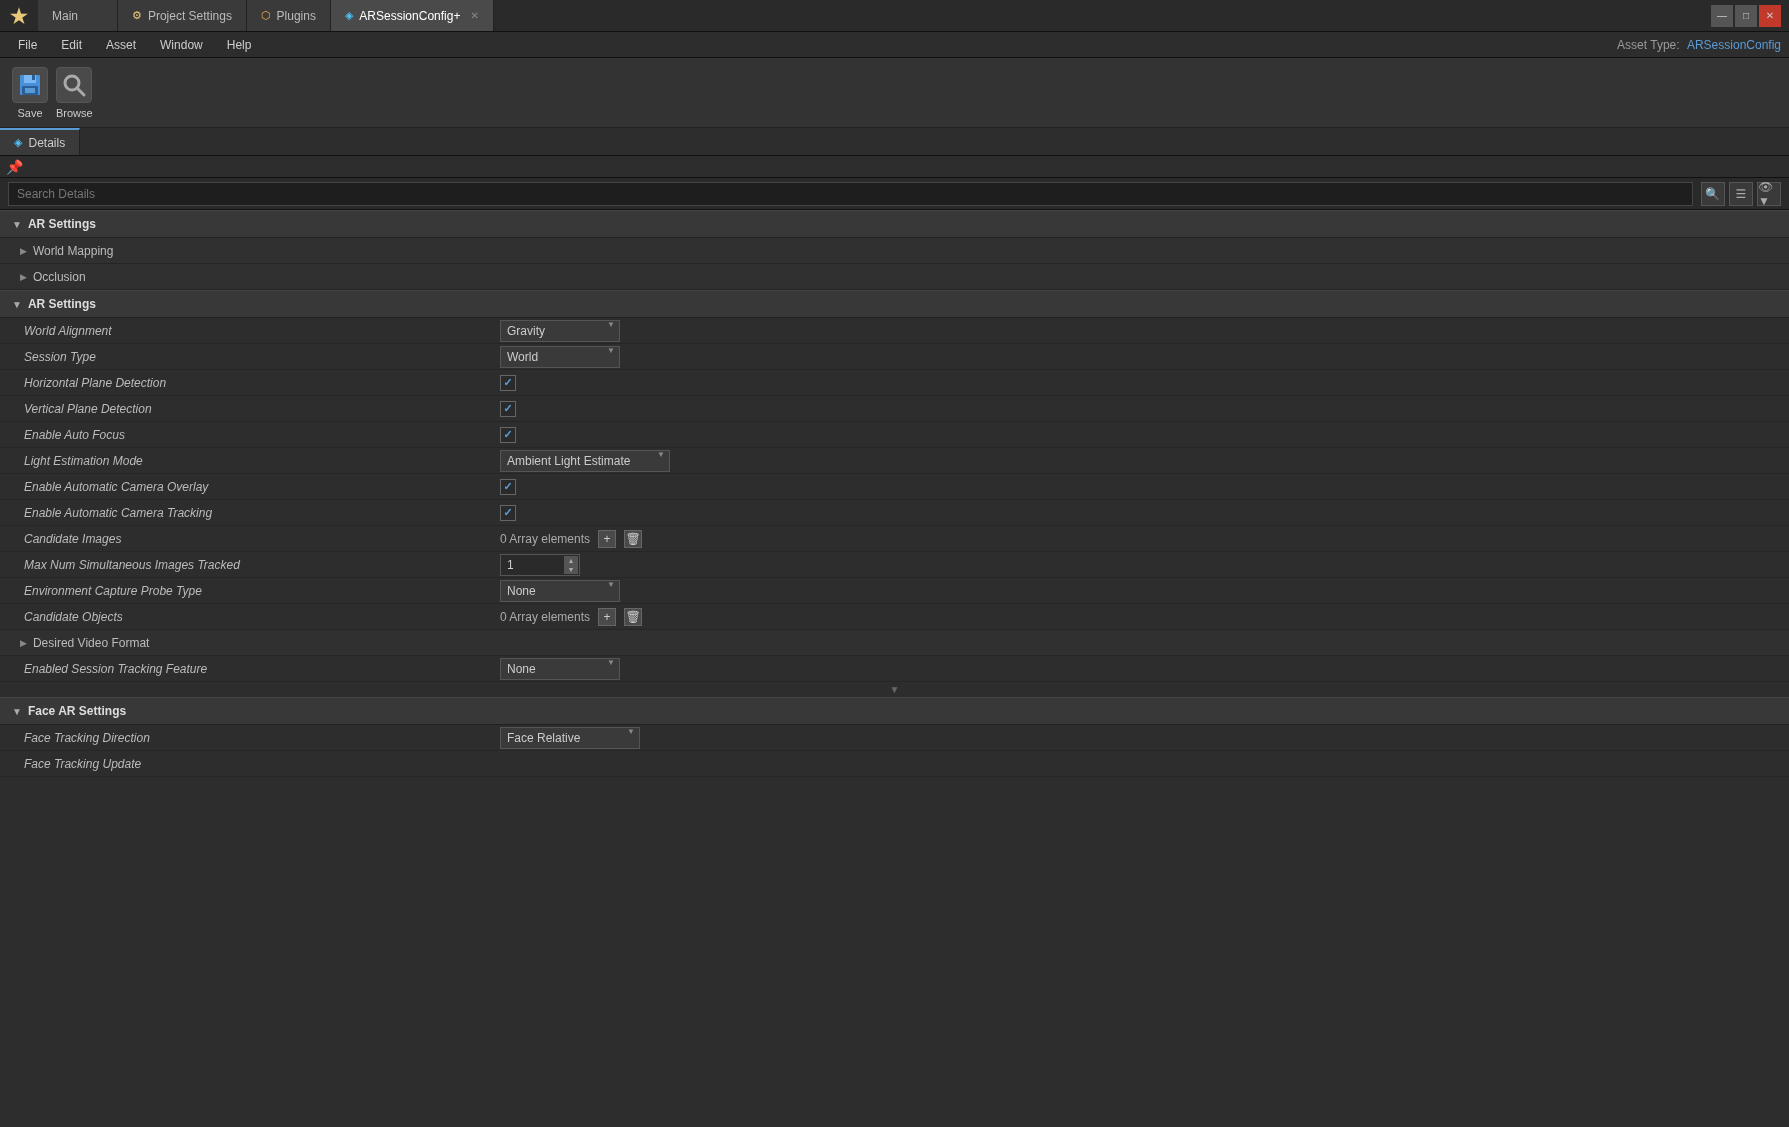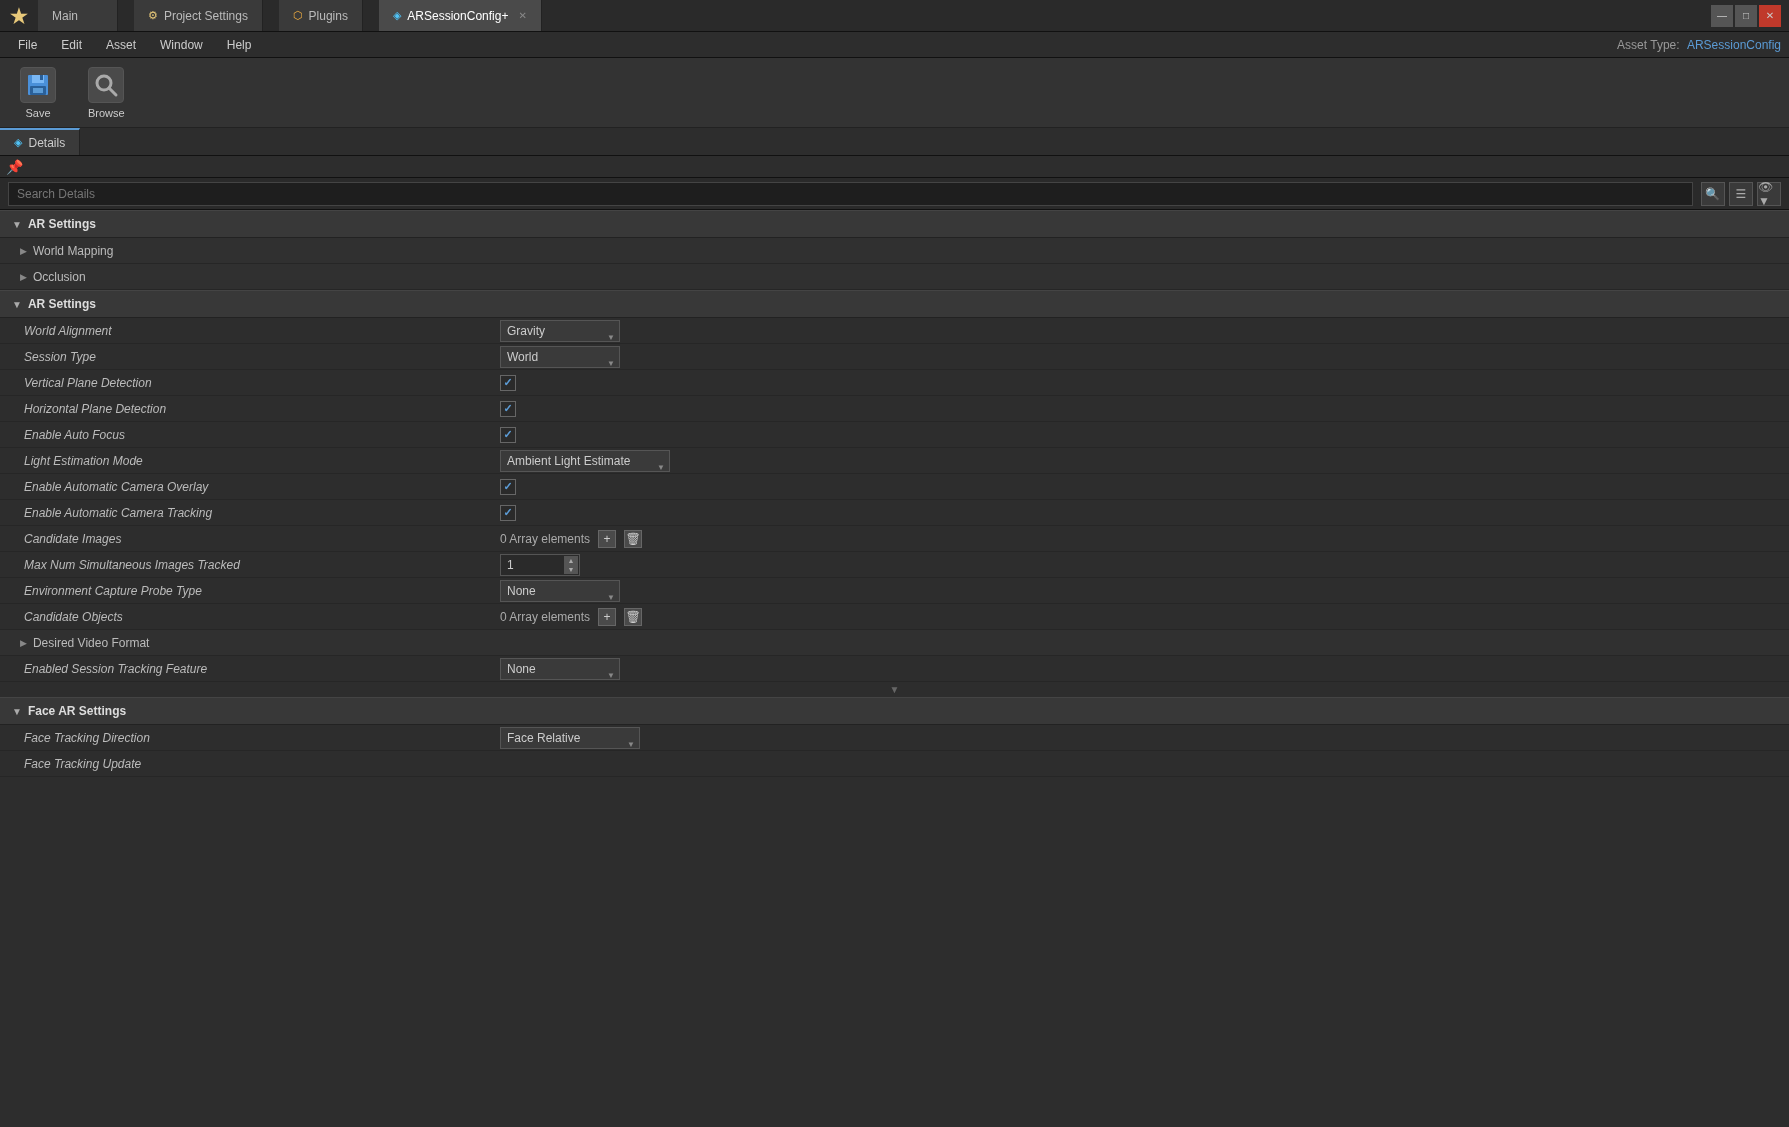--- a/index.html
+++ b/index.html
@@ -32,21 +32,20 @@
       justify-content: center;
       color: #e8c97a;
       font-size: 18px;
       font-weight: bold;
     }
     .tab-bar {
       display: flex;
       align-items: stretch;
       height: 100%;
       flex: 1;
-      gap: 16px;
     }
     .tab {
       display: flex;
       align-items: center;
       padding: 0 14px;
       background: #3a3a3a;
       border-right: 1px solid #222;
       color: #bbb;
       font-size: 12px;
       cursor: pointer;
@@ -105,23 +104,23 @@
       color: #999;
       font-size: 12px;
     }
 
     
     .toolbar {
       background: #333;
       height: 70px;
       display: flex;
       align-items: center;
-      padding: 0 20px;
+      padding: 0 12px;
       border-bottom: 1px solid #222;
-      gap: 32px;
+      gap: 8px;
     }
     .tool-btn {
       display: flex;
       flex-direction: column;
       align-items: center;
       gap: 4px;
       cursor: pointer;
       color: #ccc;
       font-size: 11px;
     }
@@ -266,21 +265,21 @@
       cursor: pointer;
       min-width: 100px;
       appearance: none;
       -webkit-appearance: none;
       padding-right: 20px;
       position: relative;
     }
     .select-wrapper {
       position: relative;
       display: inline-flex;
-      align-items: flex-end;
+      align-items: flex-start;
     }
     .select-wrapper::after {
       content: '▼';
       position: absolute;
       right: 5px;
       font-size: 8px;
       color: #888;
       pointer-events: none;
     }
 
@@ -526,28 +525,28 @@
           <option selected="">World</option>
           <option>Face</option>
           <option>Body</option>
           <option>Geo</option>
         </select>
       </div>
     </div>
   </div>
 
   <div class="prop-row">
+    <div class="prop-label">Horizontal Plane Detection</div>
+    <div class="prop-value">
+      <div class="prop-checkbox checked"></div>
+    </div>
+  </div>
+
+  <div class="prop-row">
     <div class="prop-label">Vertical Plane Detection</div>
-    <div class="prop-value">
-      <div class="prop-checkbox checked"></div>
-    </div>
-  </div>
-
-  <div class="prop-row">
-    <div class="prop-label">Horizontal Plane Detection</div>
     <div class="prop-value">
       <div class="prop-checkbox checked"></div>
     </div>
   </div>
 
   <div class="prop-row">
     <div class="prop-label">Enable Auto Focus</div>
     <div class="prop-value">
       <div class="prop-checkbox checked"></div>
     </div>

